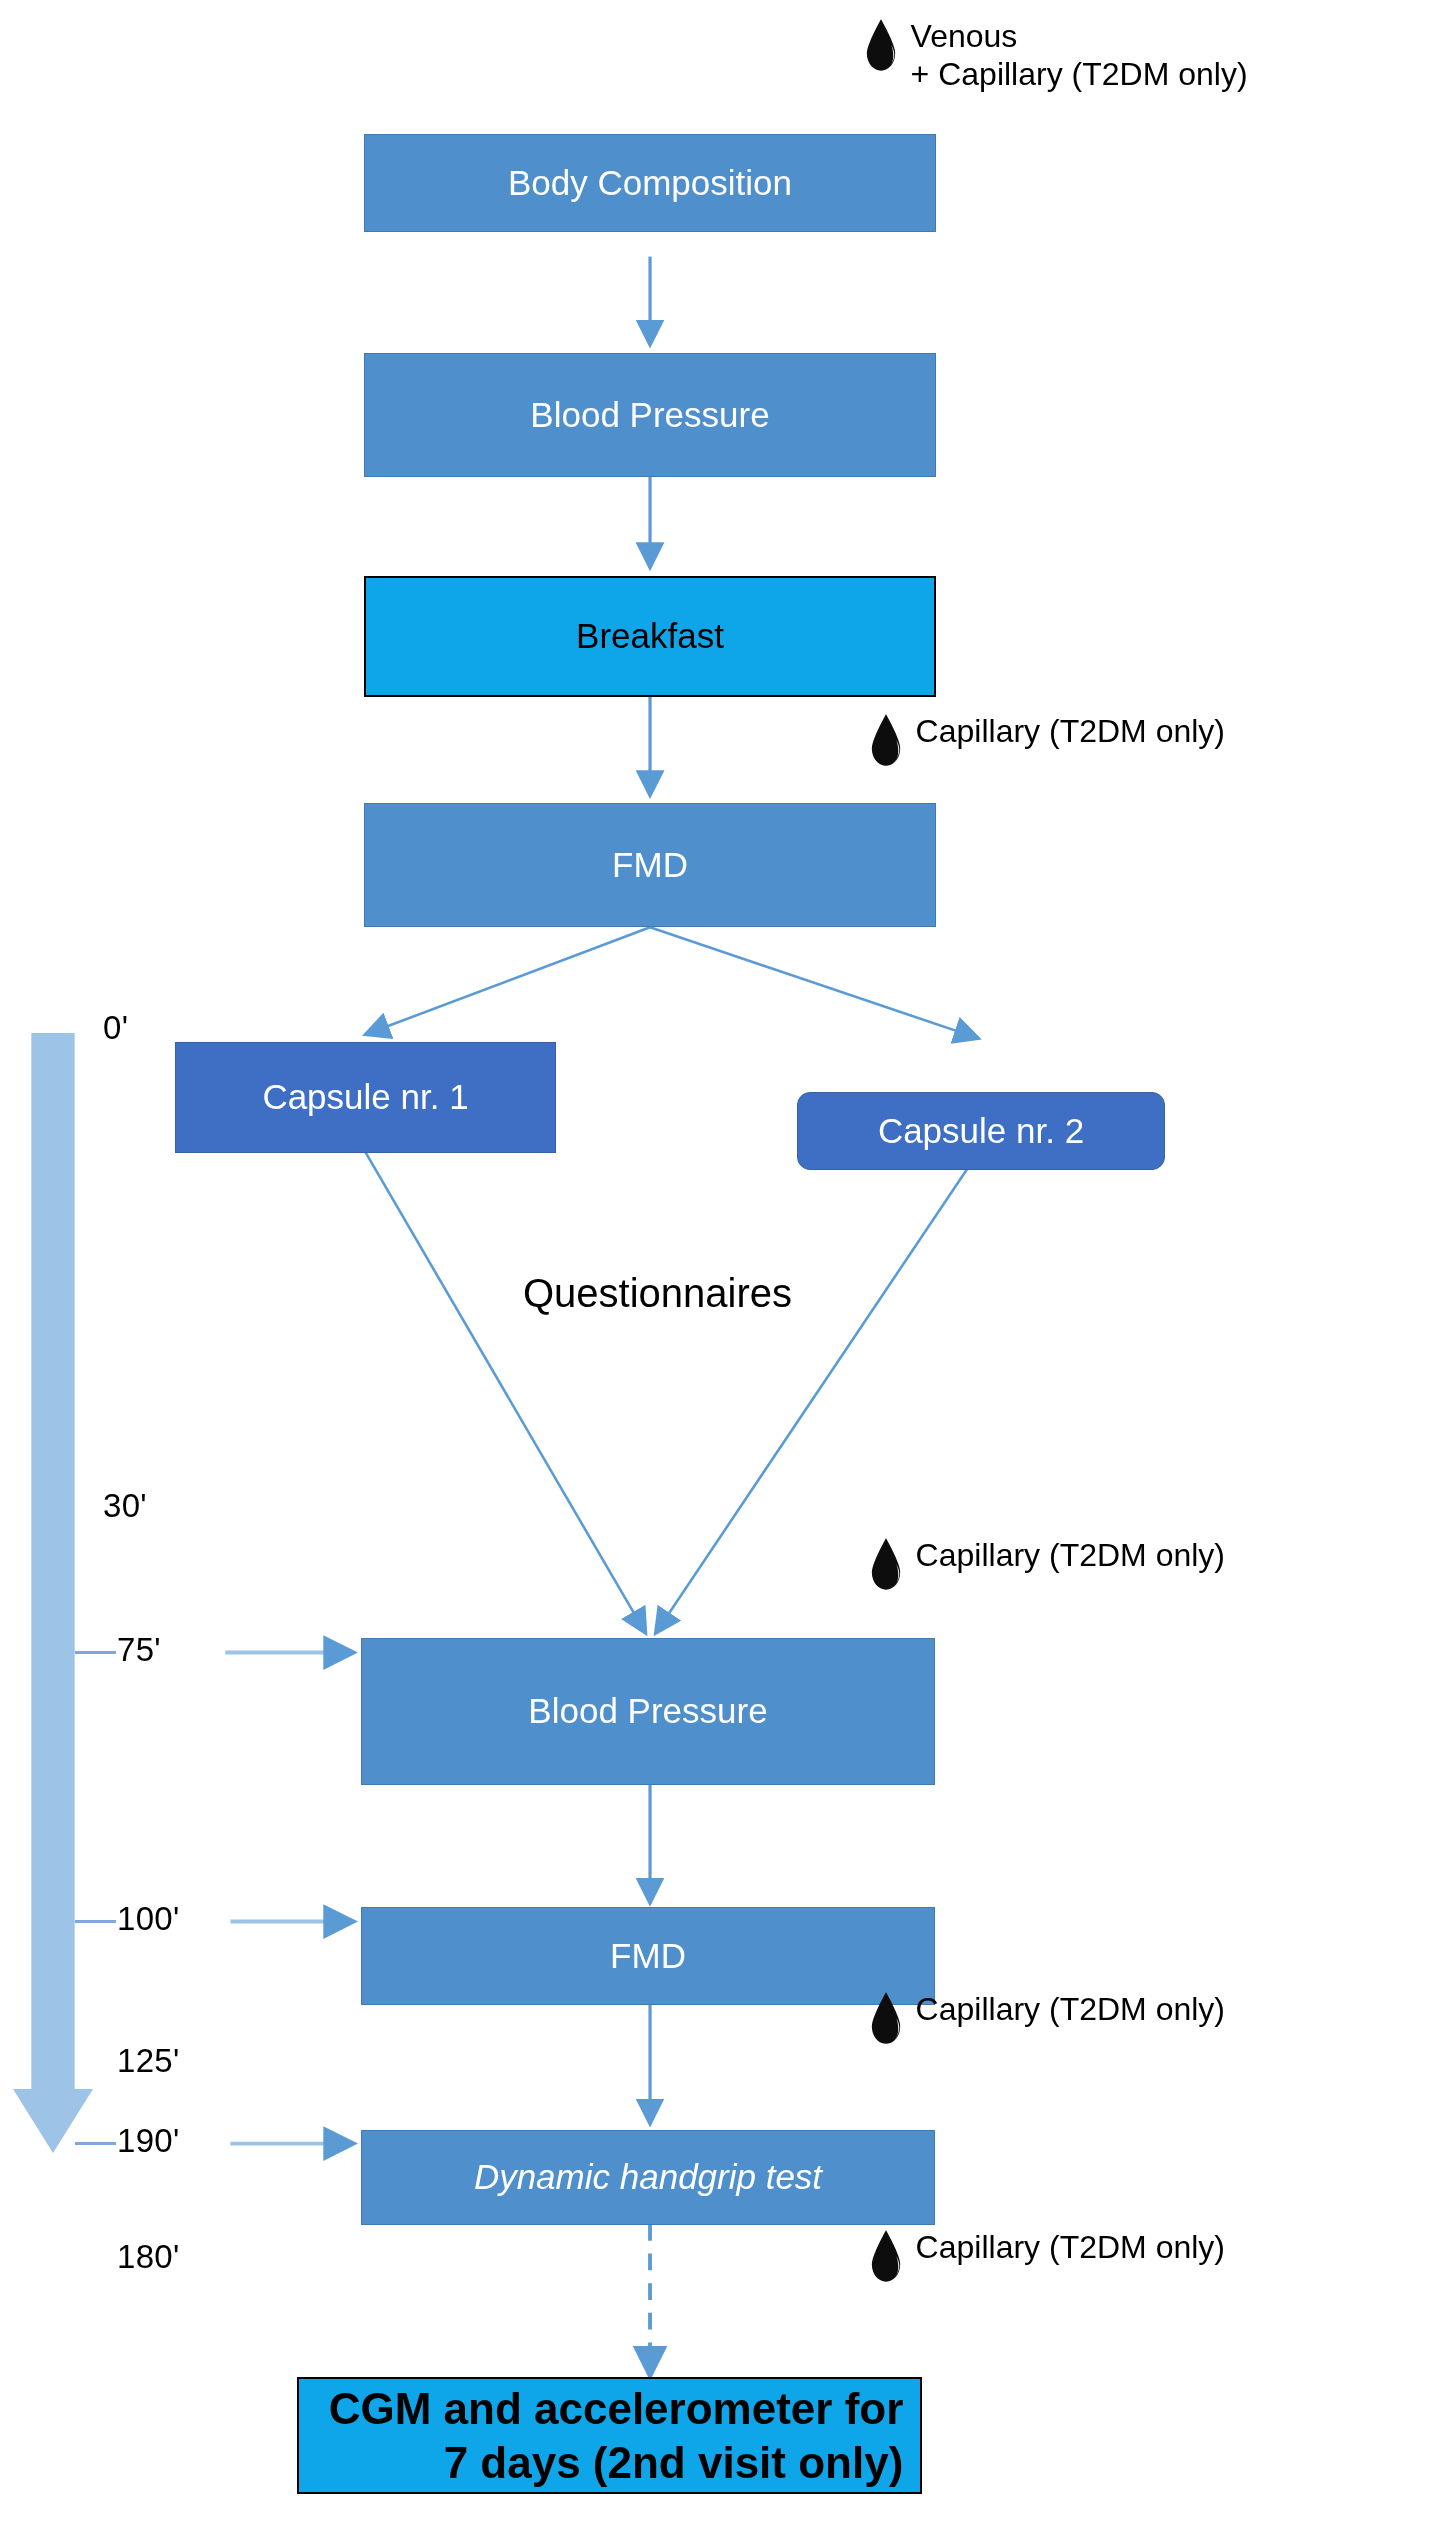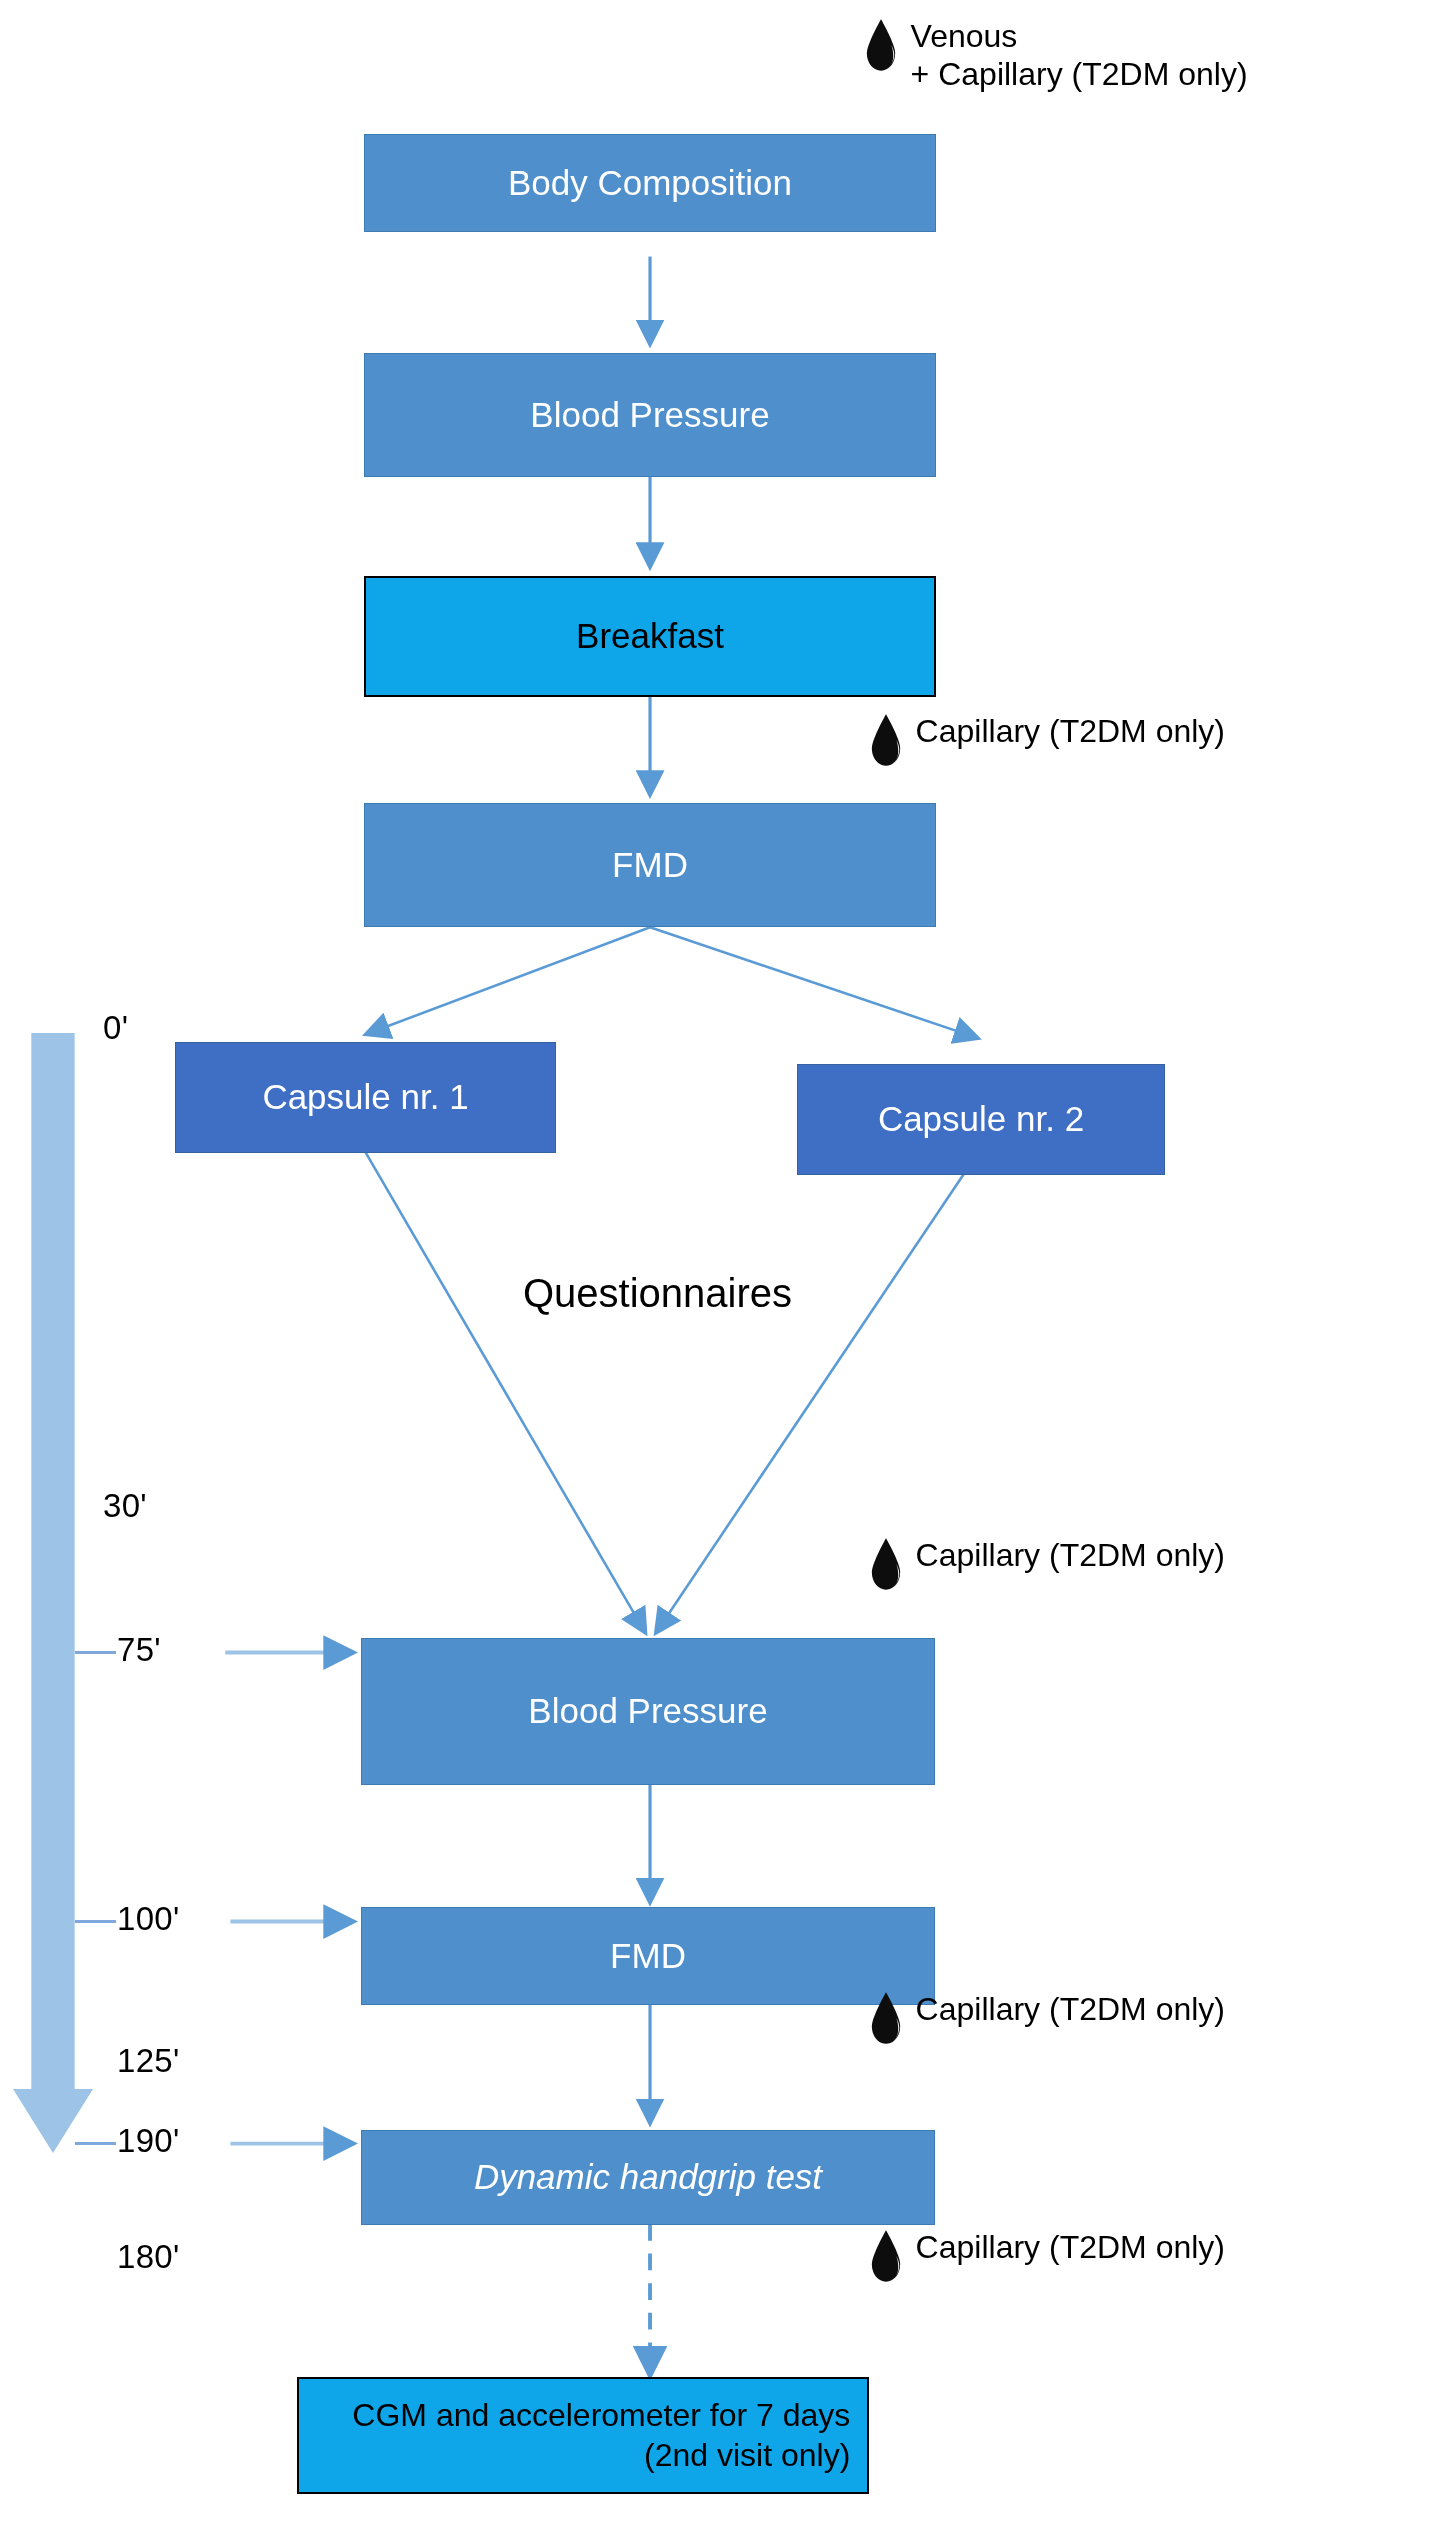--- a/index.html
+++ b/index.html
@@ -116,30 +116,30 @@
   <div class="box box-blue" style="left:364px;top:134px;width:572px;height:98px;">Body Composition</div>
 
   <div class="box box-blue" style="left:364px;top:353px;width:572px;height:124px;">Blood Pressure</div>
 
   <div class="box box-white" style="left:364px;top:576px;width:572px;height:121px;">Breakfast</div>
 
   <div class="box box-blue" style="left:364px;top:803px;width:572px;height:124px;">FMD</div>
 
   <div class="box box-darkblue" style="left:175px;top:1042px;width:381px;height:111px;">Capsule nr. 1</div>
 
-  <div class="box box-darkblue" style="left:797px;top:1064px;width:368px;height:111px;">Capsule nr. 2</div>
+  <div class="box box-darkblue" style="left:797px;top:1092px;width:368px;height:78px;border-radius:13px;">Capsule nr. 2</div>
 
   <div class="box box-blue" style="left:361px;top:1638px;width:574px;height:147px;">Blood Pressure</div>
 
   <div class="box box-blue" style="left:361px;top:1907px;width:574px;height:98px;">FMD</div>
 
   <div class="box box-blue" style="left:361px;top:2130px;width:574px;height:95px;font-style:italic;">Dynamic handgrip test</div>
 
-  <div class="box box-white" style="left:297px;top:2377px;width:572px;height:117px;
-       padding:0 16.7px;font-size:32px;">CGM and accelerometer for 7 days (2nd visit only)</div>
+  <div class="box box-white" style="left:297px;top:2377px;width:625px;height:117px;
+       padding:0 16.7px;font-size:44px;font-weight:bold;">CGM and accelerometer for 7 days (2nd visit only)</div>
 
   <div class="plain-label" style="left:523px;top:1271px;font-size:40px;">Questionnaires</div>
 
   <div class="drop-note" style="left:863px;top:18px;">
     <span class="drop-ico">
       <svg width="36" height="54" viewBox="0 0 56 84" xmlns="http://www.w3.org/2000/svg">
         <path d="M28 2 C28 2 6 40 6 55 C6 71 16 82 28 82 C40 82 50 71 50 55 C50 40 28 2 28 2 Z" fill="#0D0D0D"></path>
         <path d="M44 42 C49 51 50 58 47 66 C45 72 41 77 36 80 C43 76 47 69 47 60 C47 53 46 47 44 42 Z" fill="#ffffff" opacity="0.92"></path>
       </svg>
     </span>

